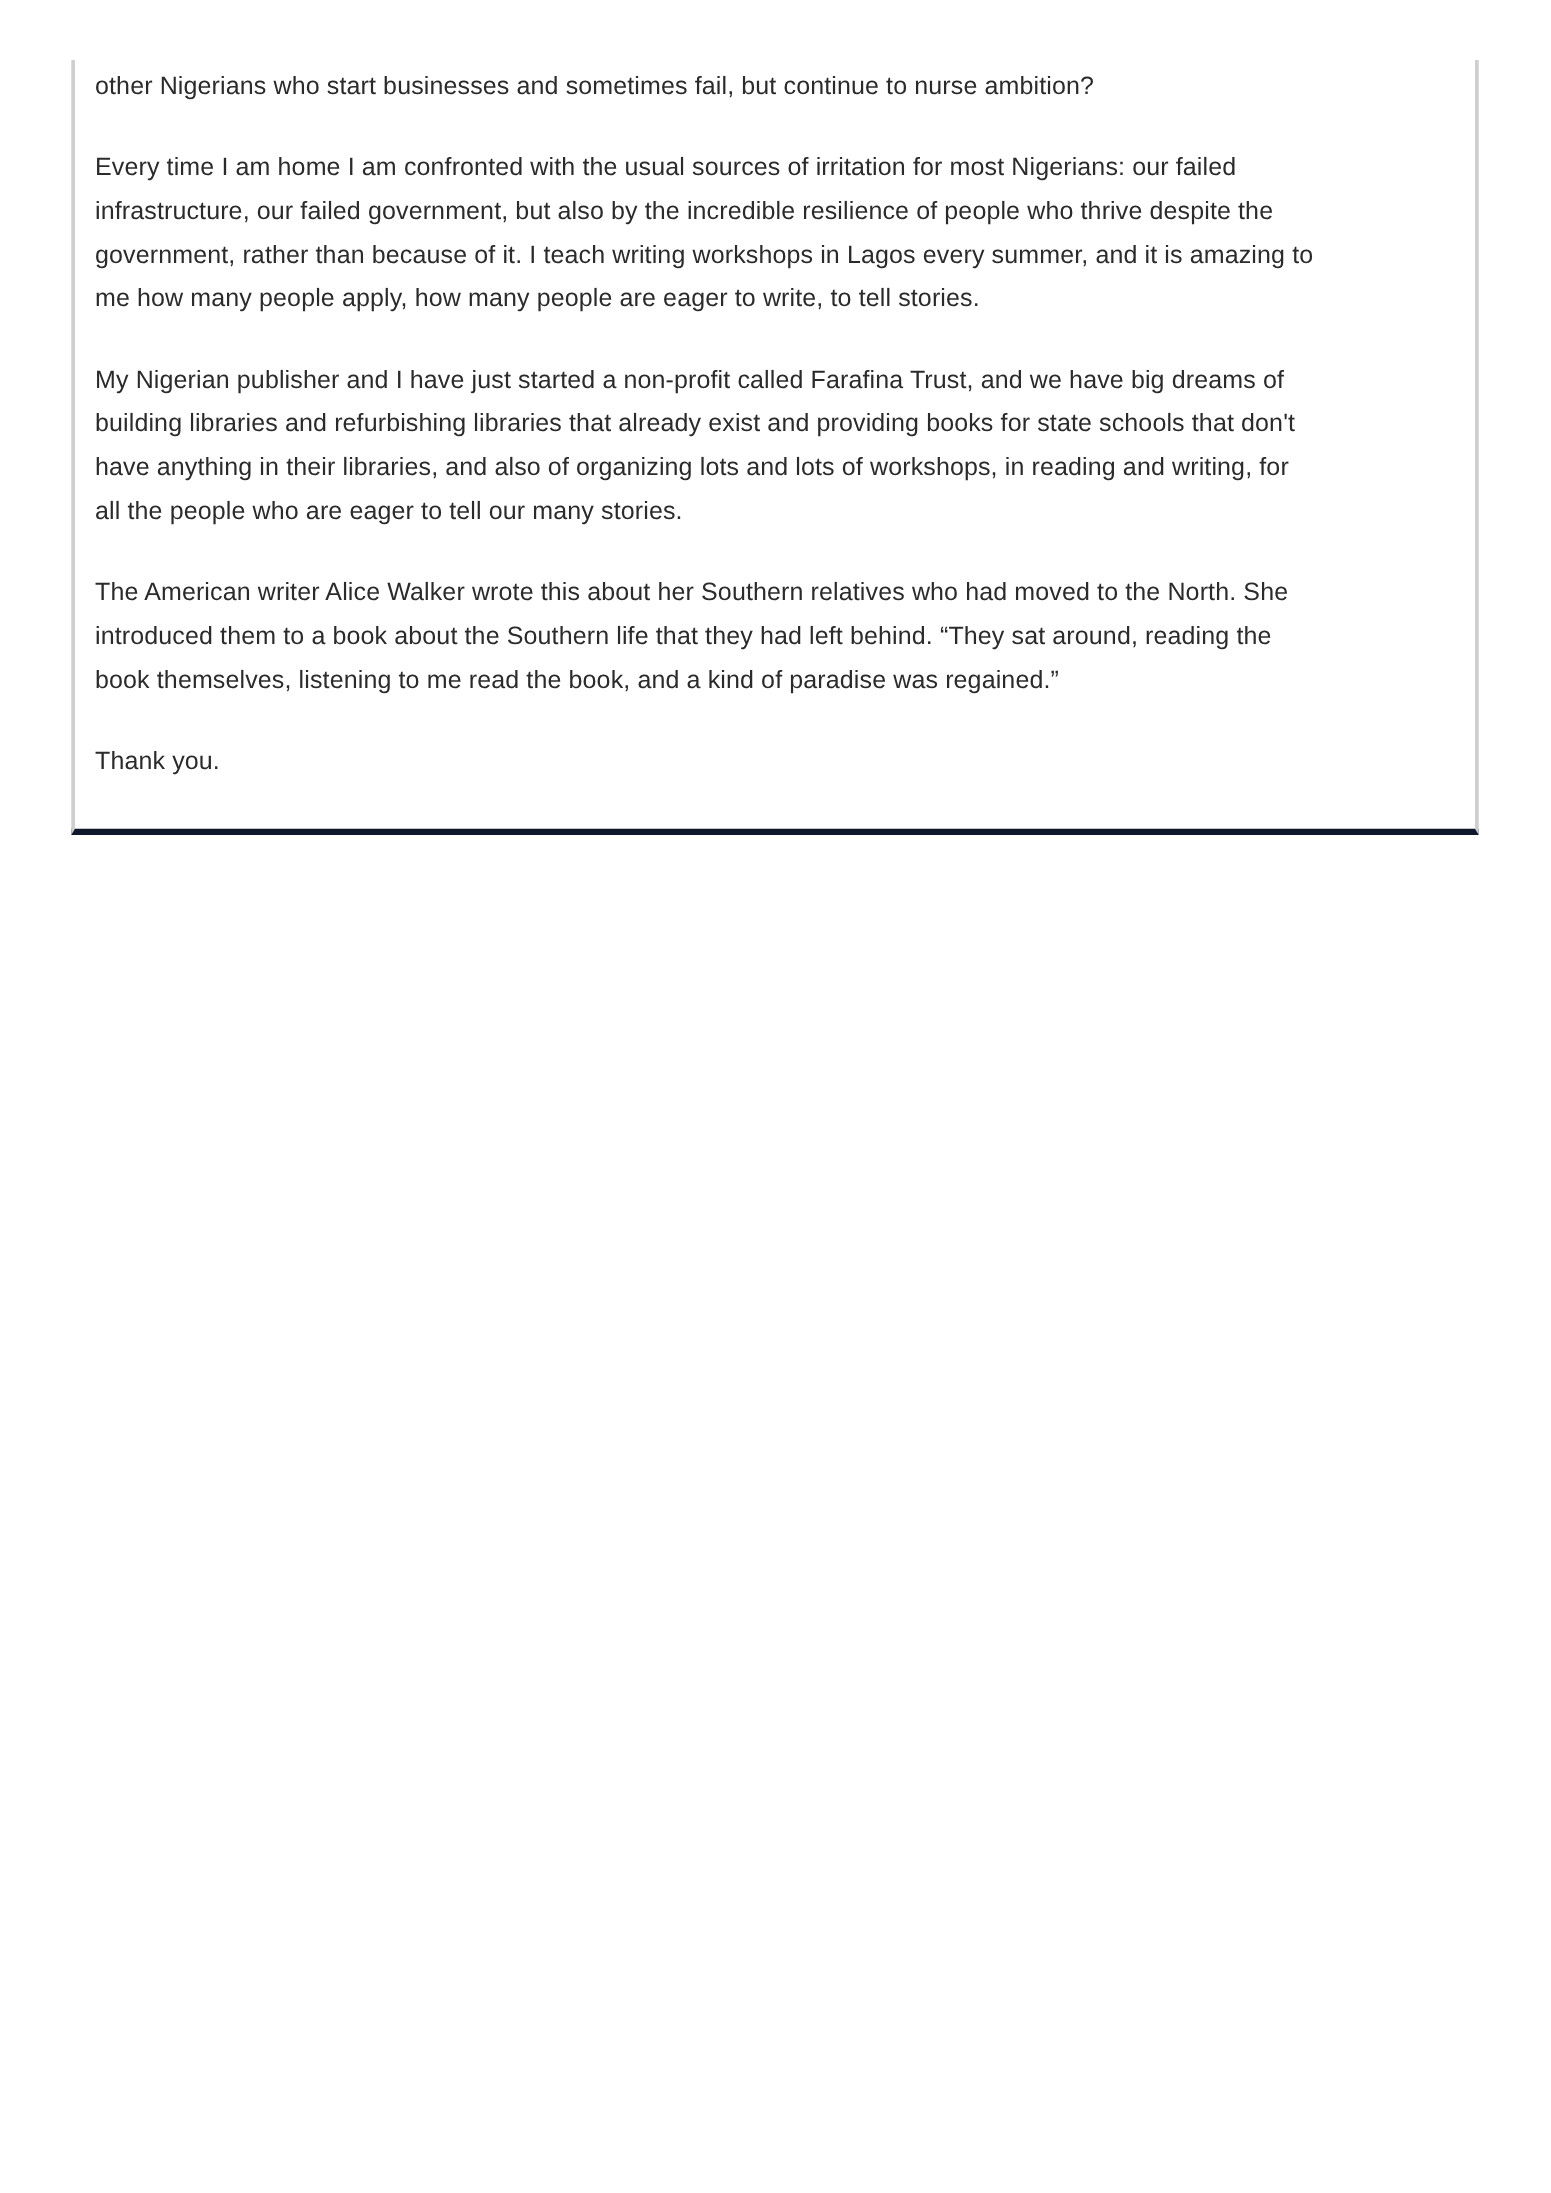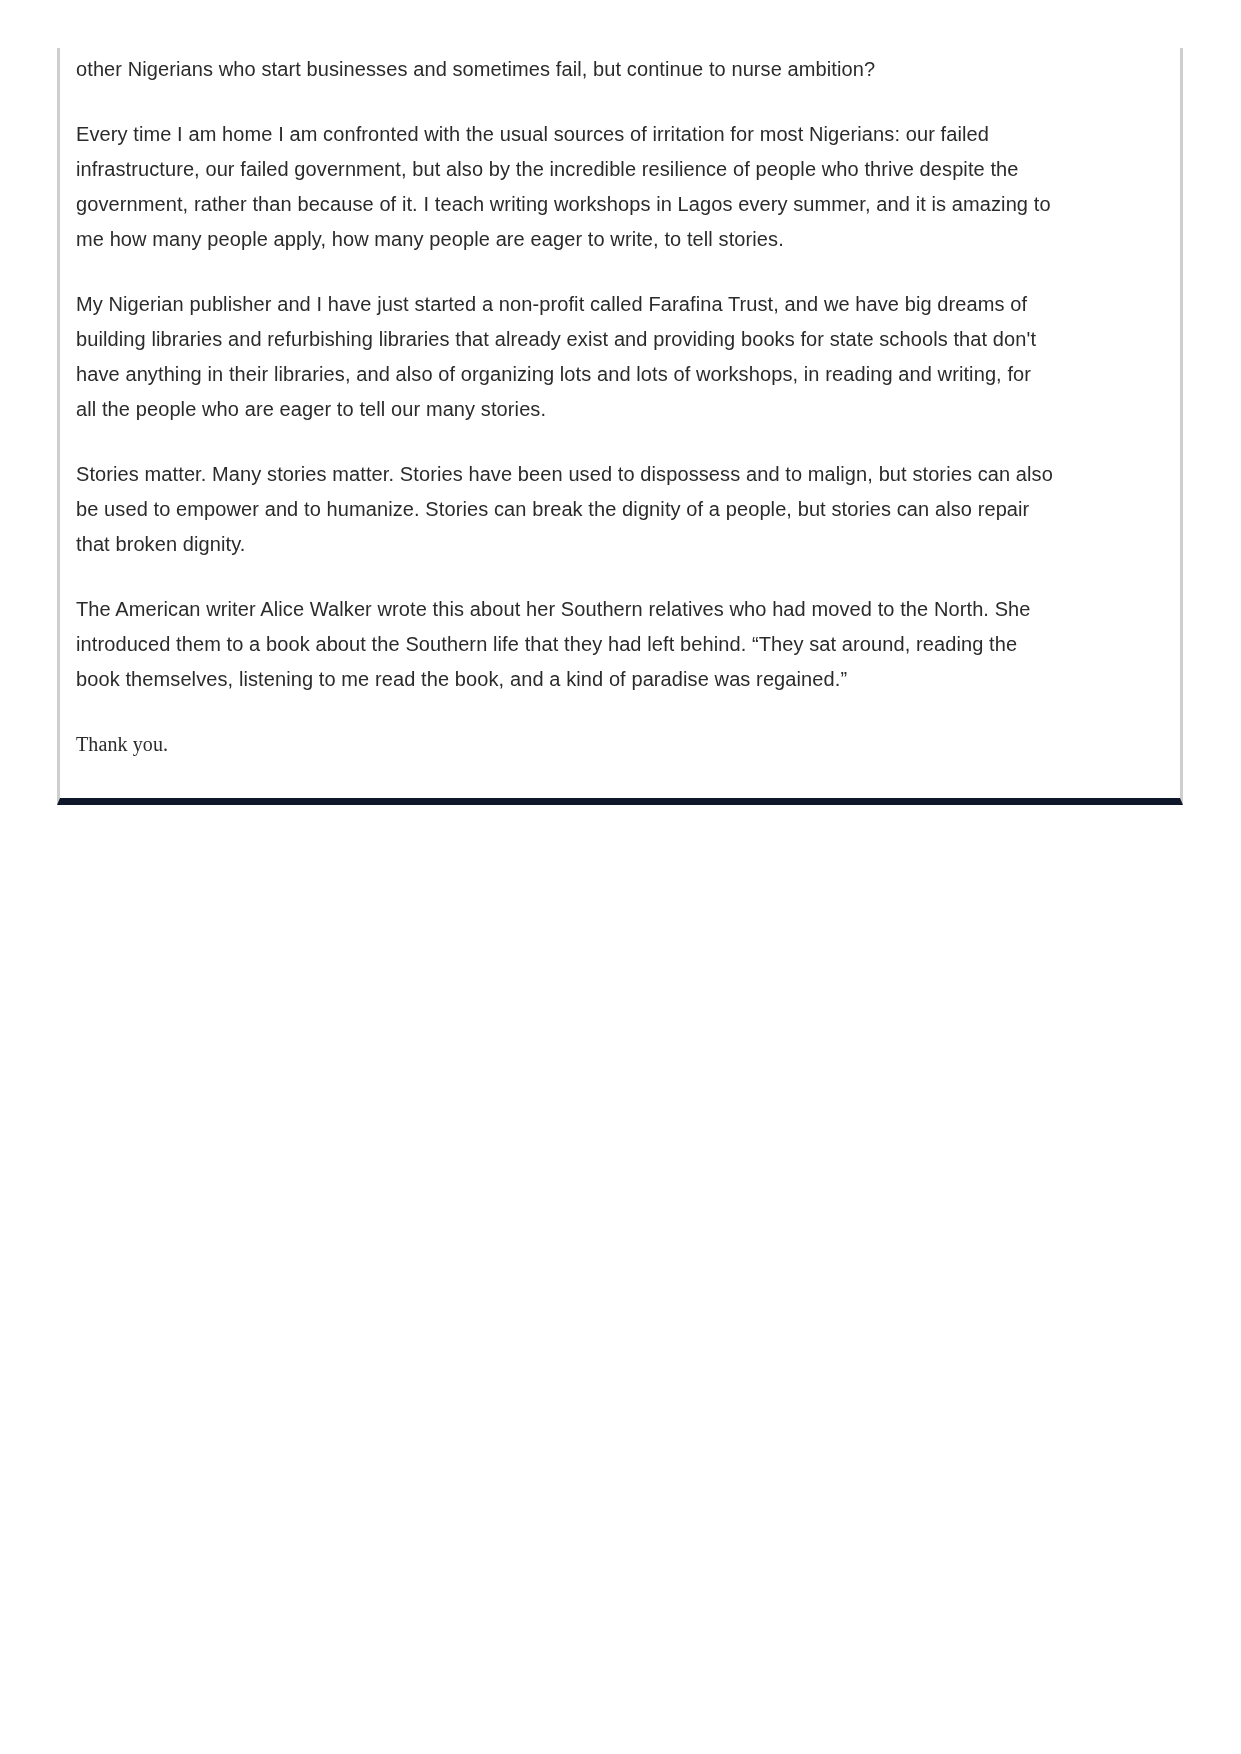--- a/index.html
+++ b/index.html
@@ -15,41 +15,39 @@
     -webkit-font-smoothing: antialiased;
   }
   .transcript-box {
     position: absolute;
     left: 57px;
     top: 48px;
     width: 1126px;
     box-sizing: border-box;
     border-left: 3px solid #cfcfcf;
     border-right: 3px solid #cfcfcf;
-    border-bottom: 7px solid #0f172a;
+    border-bottom: 5px solid #0f172a;
     border-top: none;
     padding: 4px 20px 30px 16px;
     background: #ffffff;
   }
   .transcript-box p {
     margin: 0 0 30px 0;
     font-size: 20px;
     line-height: 35px;
     color: #2b2b2b;
     letter-spacing: 0.1px;
     max-width: 980px;
   }
   .transcript-box p:last-child {
     margin-bottom: 6px;
-    font-family: Liberation Serif, serif;
   }
 </style>
 </head>
 <body>
 
 <div class="transcript-box">
   <p>other Nigerians who start businesses and sometimes fail, but continue to nurse ambition?</p>
   <p>Every time I am home I am confronted with the usual sources of irritation for most Nigerians: our failed infrastructure, our failed government, but also by the incredible resilience of people who thrive despite the government, rather than because of it. I teach writing workshops in Lagos every summer, and it is amazing to me how many people apply, how many people are eager to write, to tell stories.</p>
   <p>My Nigerian publisher and I have just started a non-profit called Farafina Trust, and we have big dreams of building libraries and refurbishing libraries that already exist and providing books for state schools that don't have anything in their libraries, and also of organizing lots and lots of workshops, in reading and writing, for all the people who are eager to tell our many stories.</p>
-  <p>Stories matter. Many stories matter. Stories have been used to dispossess and to malign, but stories can also be used to empower and to humanize. Stories can break the dignity of a people, but stories can also repair that broken dignity.</p>
   <p>The American writer Alice Walker wrote this about her Southern relatives who had moved to the North. She introduced them to a book about the Southern life that they had left behind. “They sat around, reading the book themselves, listening to me read the book, and a kind of paradise was regained.”</p>
   <p>Thank you.</p>
 </div>
 
 </body></html>

